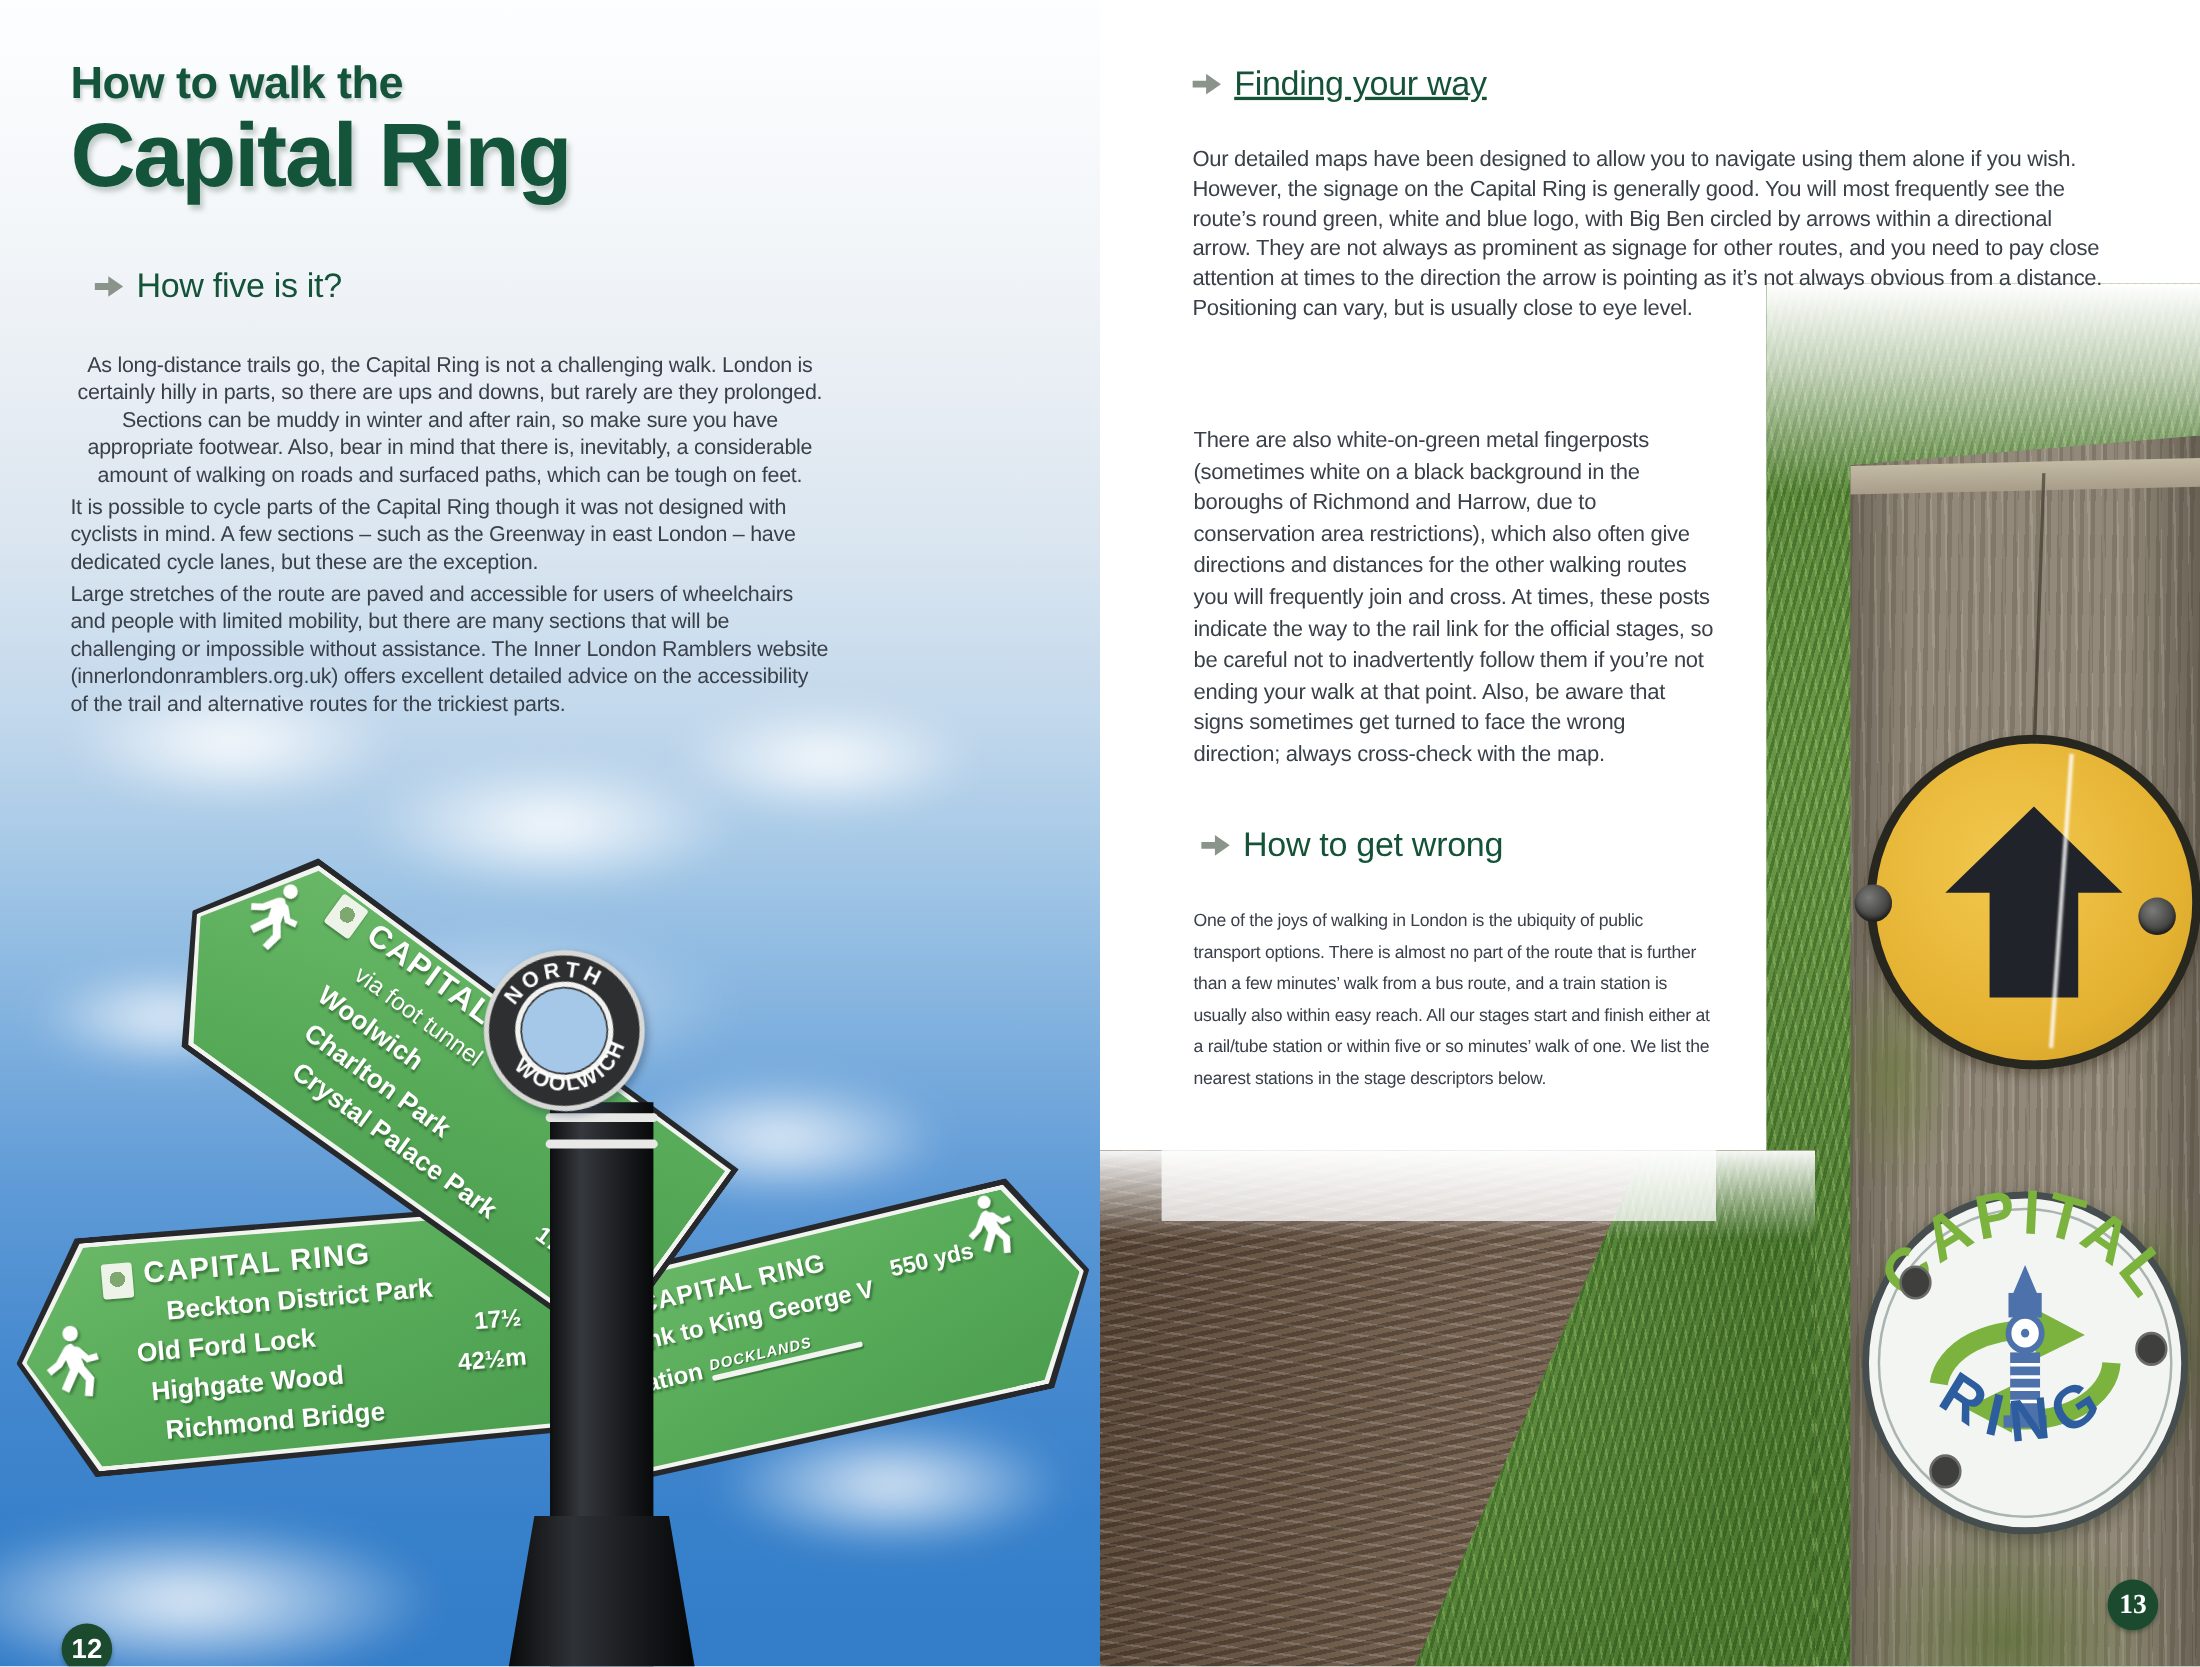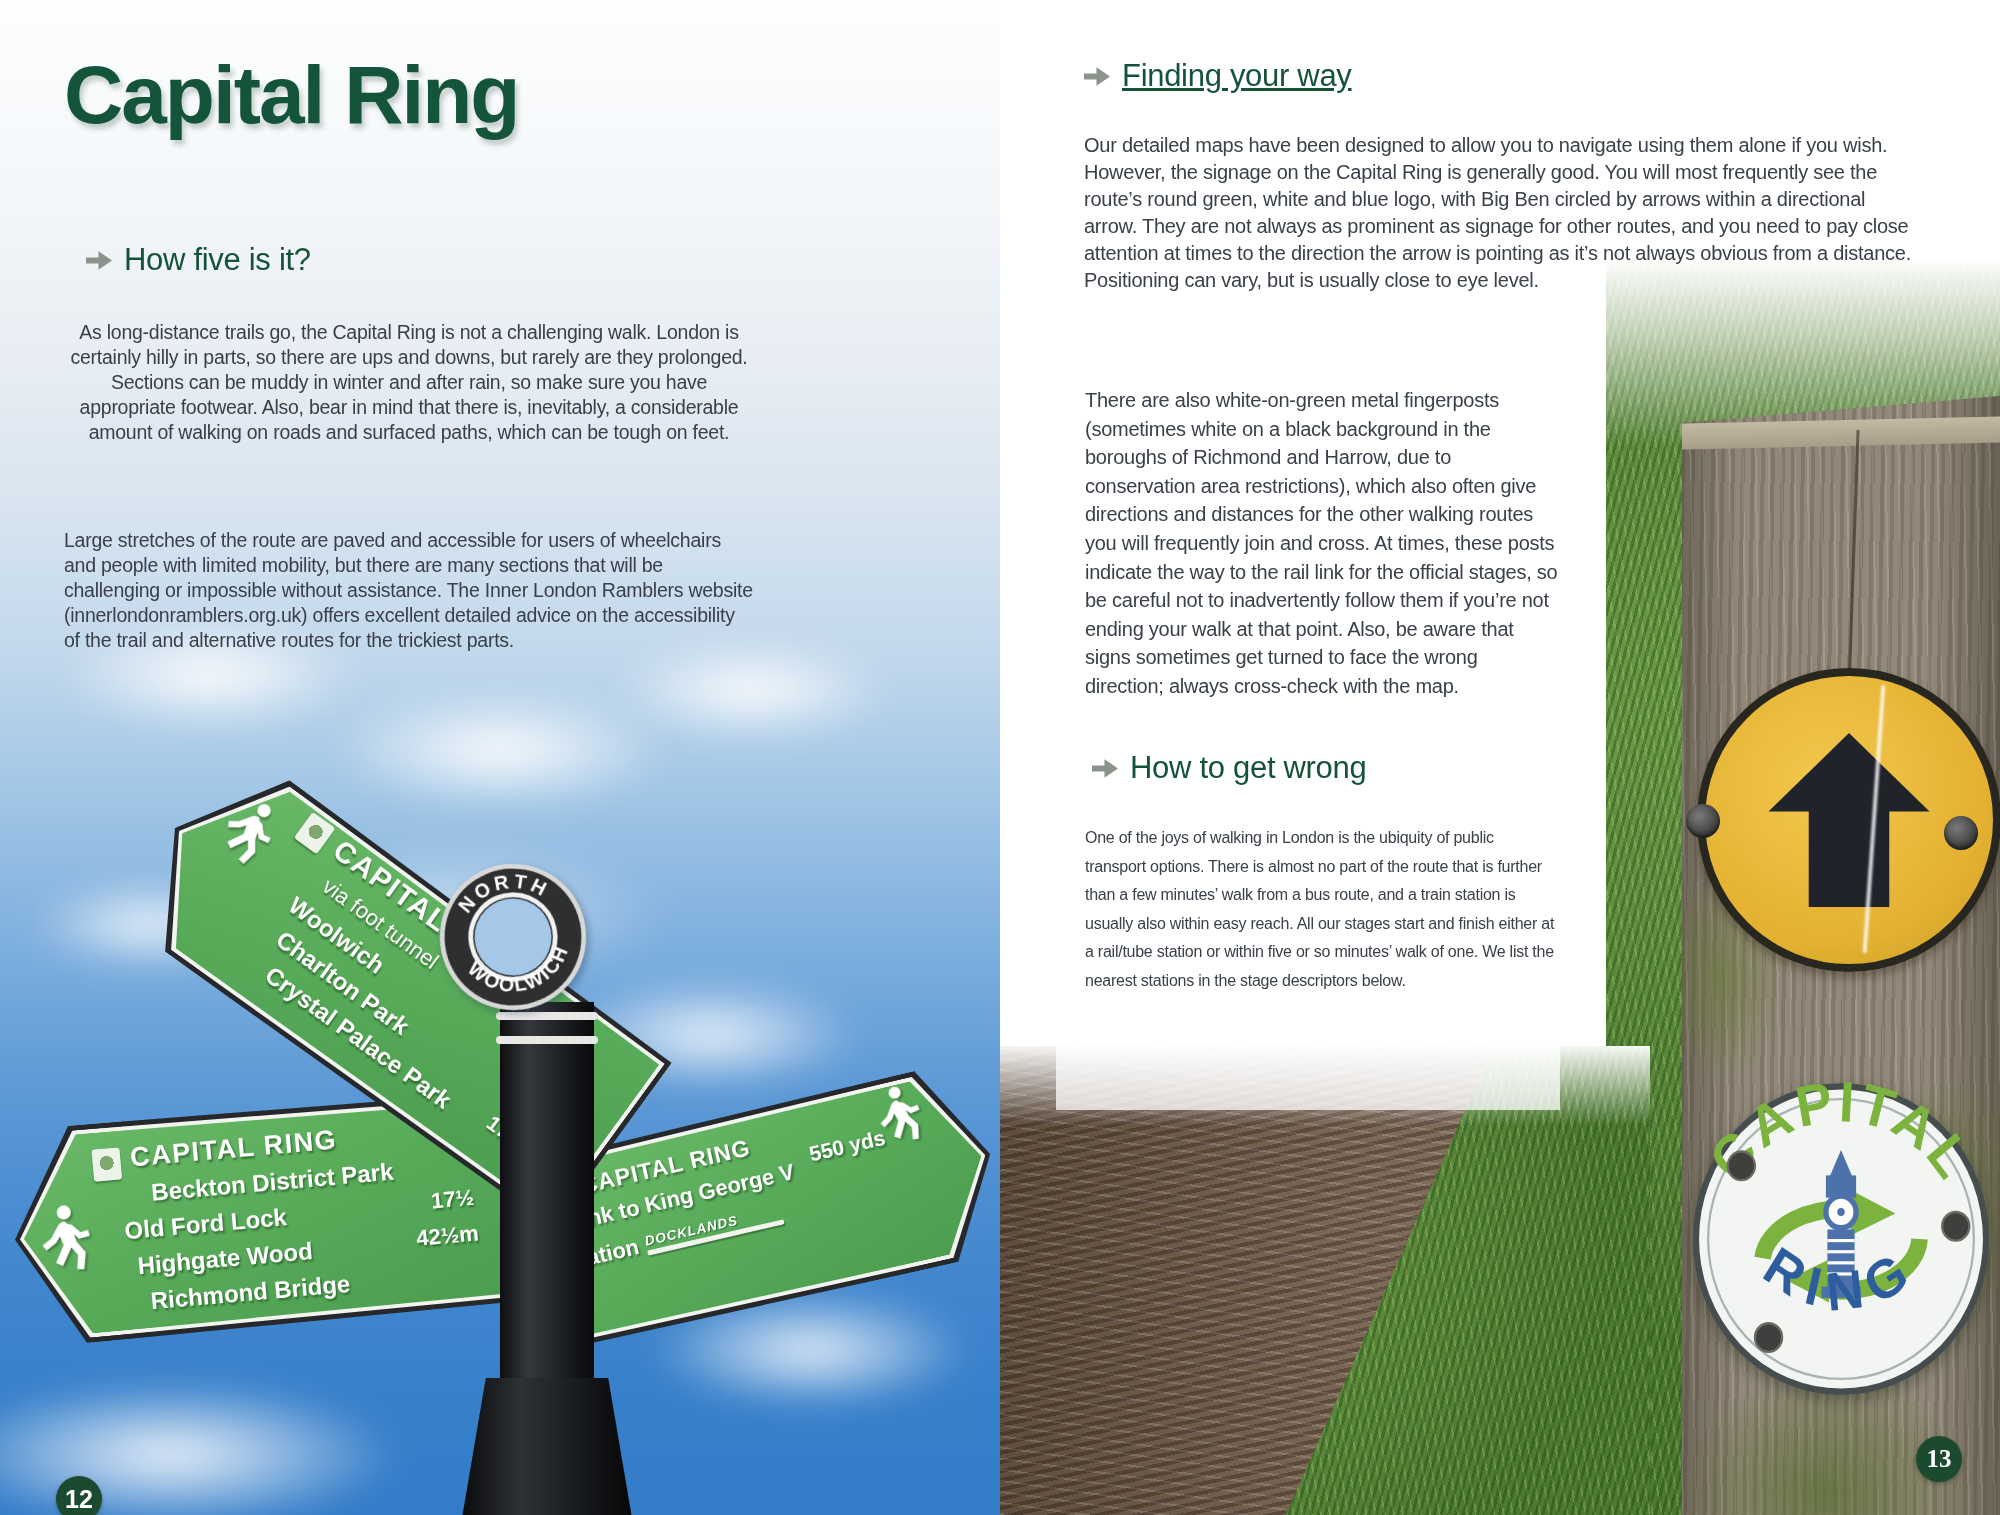--- a/index.html
+++ b/index.html
@@ -188,30 +188,32 @@
   <div class="cloud c2"></div>
   <div class="cloud c3"></div>
   <div class="cloud c4"></div>
   <div class="cloud c5"></div>
   <div class="cloud c6"></div>
   <div class="cloud c7"></div>
   <div class="cloud c8"></div>
   <div class="cloud c9"></div>
 
   <div class="page-title">
+    <div class="t1">How to walk the</div>
     <div class="t2">Capital Ring</div>
   </div>
 
   <div class="section-heading h-tough">
     <svg width="27" height="21" viewBox="0 0 26 20">
         <path d="M0 7 h12 V1 l13 9 -13 9 v-6 H0 z" fill="#8a948b"></path>
       </svg>
     <span>How five is it?</span>
   </div>
   <p class="para p-l1">As long-distance trails go, the Capital Ring is not a challenging walk. London is certainly hilly in parts, so there are ups and downs, but rarely are they prolonged. Sections can be muddy in winter and after rain, so make sure you have appropriate footwear. Also, bear in mind that there is, inevitably, a considerable amount of walking on roads and surfaced paths, which can be tough on feet.</p>
+  <p class="para p-l2">It is possible to cycle parts of the Capital Ring though it was not designed with cyclists in mind. A few sections – such as the Greenway in east London – have dedicated cycle lanes, but these are the exception.</p>
   <p class="para p-l3">Large stretches of the route are paved and accessible for users of wheelchairs and people with limited mobility, but there are many sections that will be challenging or impossible without assistance. The Inner London Ramblers website (innerlondonramblers.org.uk) offers excellent detailed advice on the accessibility of the trail and alternative routes for the trickiest parts.</p>
 
   <div class="sign clip-left sign-left">
     <div class="edge"></div>
     <div class="rim"></div>
     <div class="face"></div>
     <svg class="walker s2-man" viewBox="0 0 50 70" fill="#ffffff">
       <circle cx="27" cy="8" r="7"></circle>
       <path d="M27 17c-3 0-6 2-7.5 4.5L12 33l-9 6 3.5 5.5 10.5-7 4-6 3 9-9 17 6.5 4 10-18 6 8-2 14 7 1 3-17-8-11-2.5-8 5 5 11-2-1.5-6-7.5 1.5-6-6c-1.5-2-3.5-3-6-3z"></path>
     </svg>

